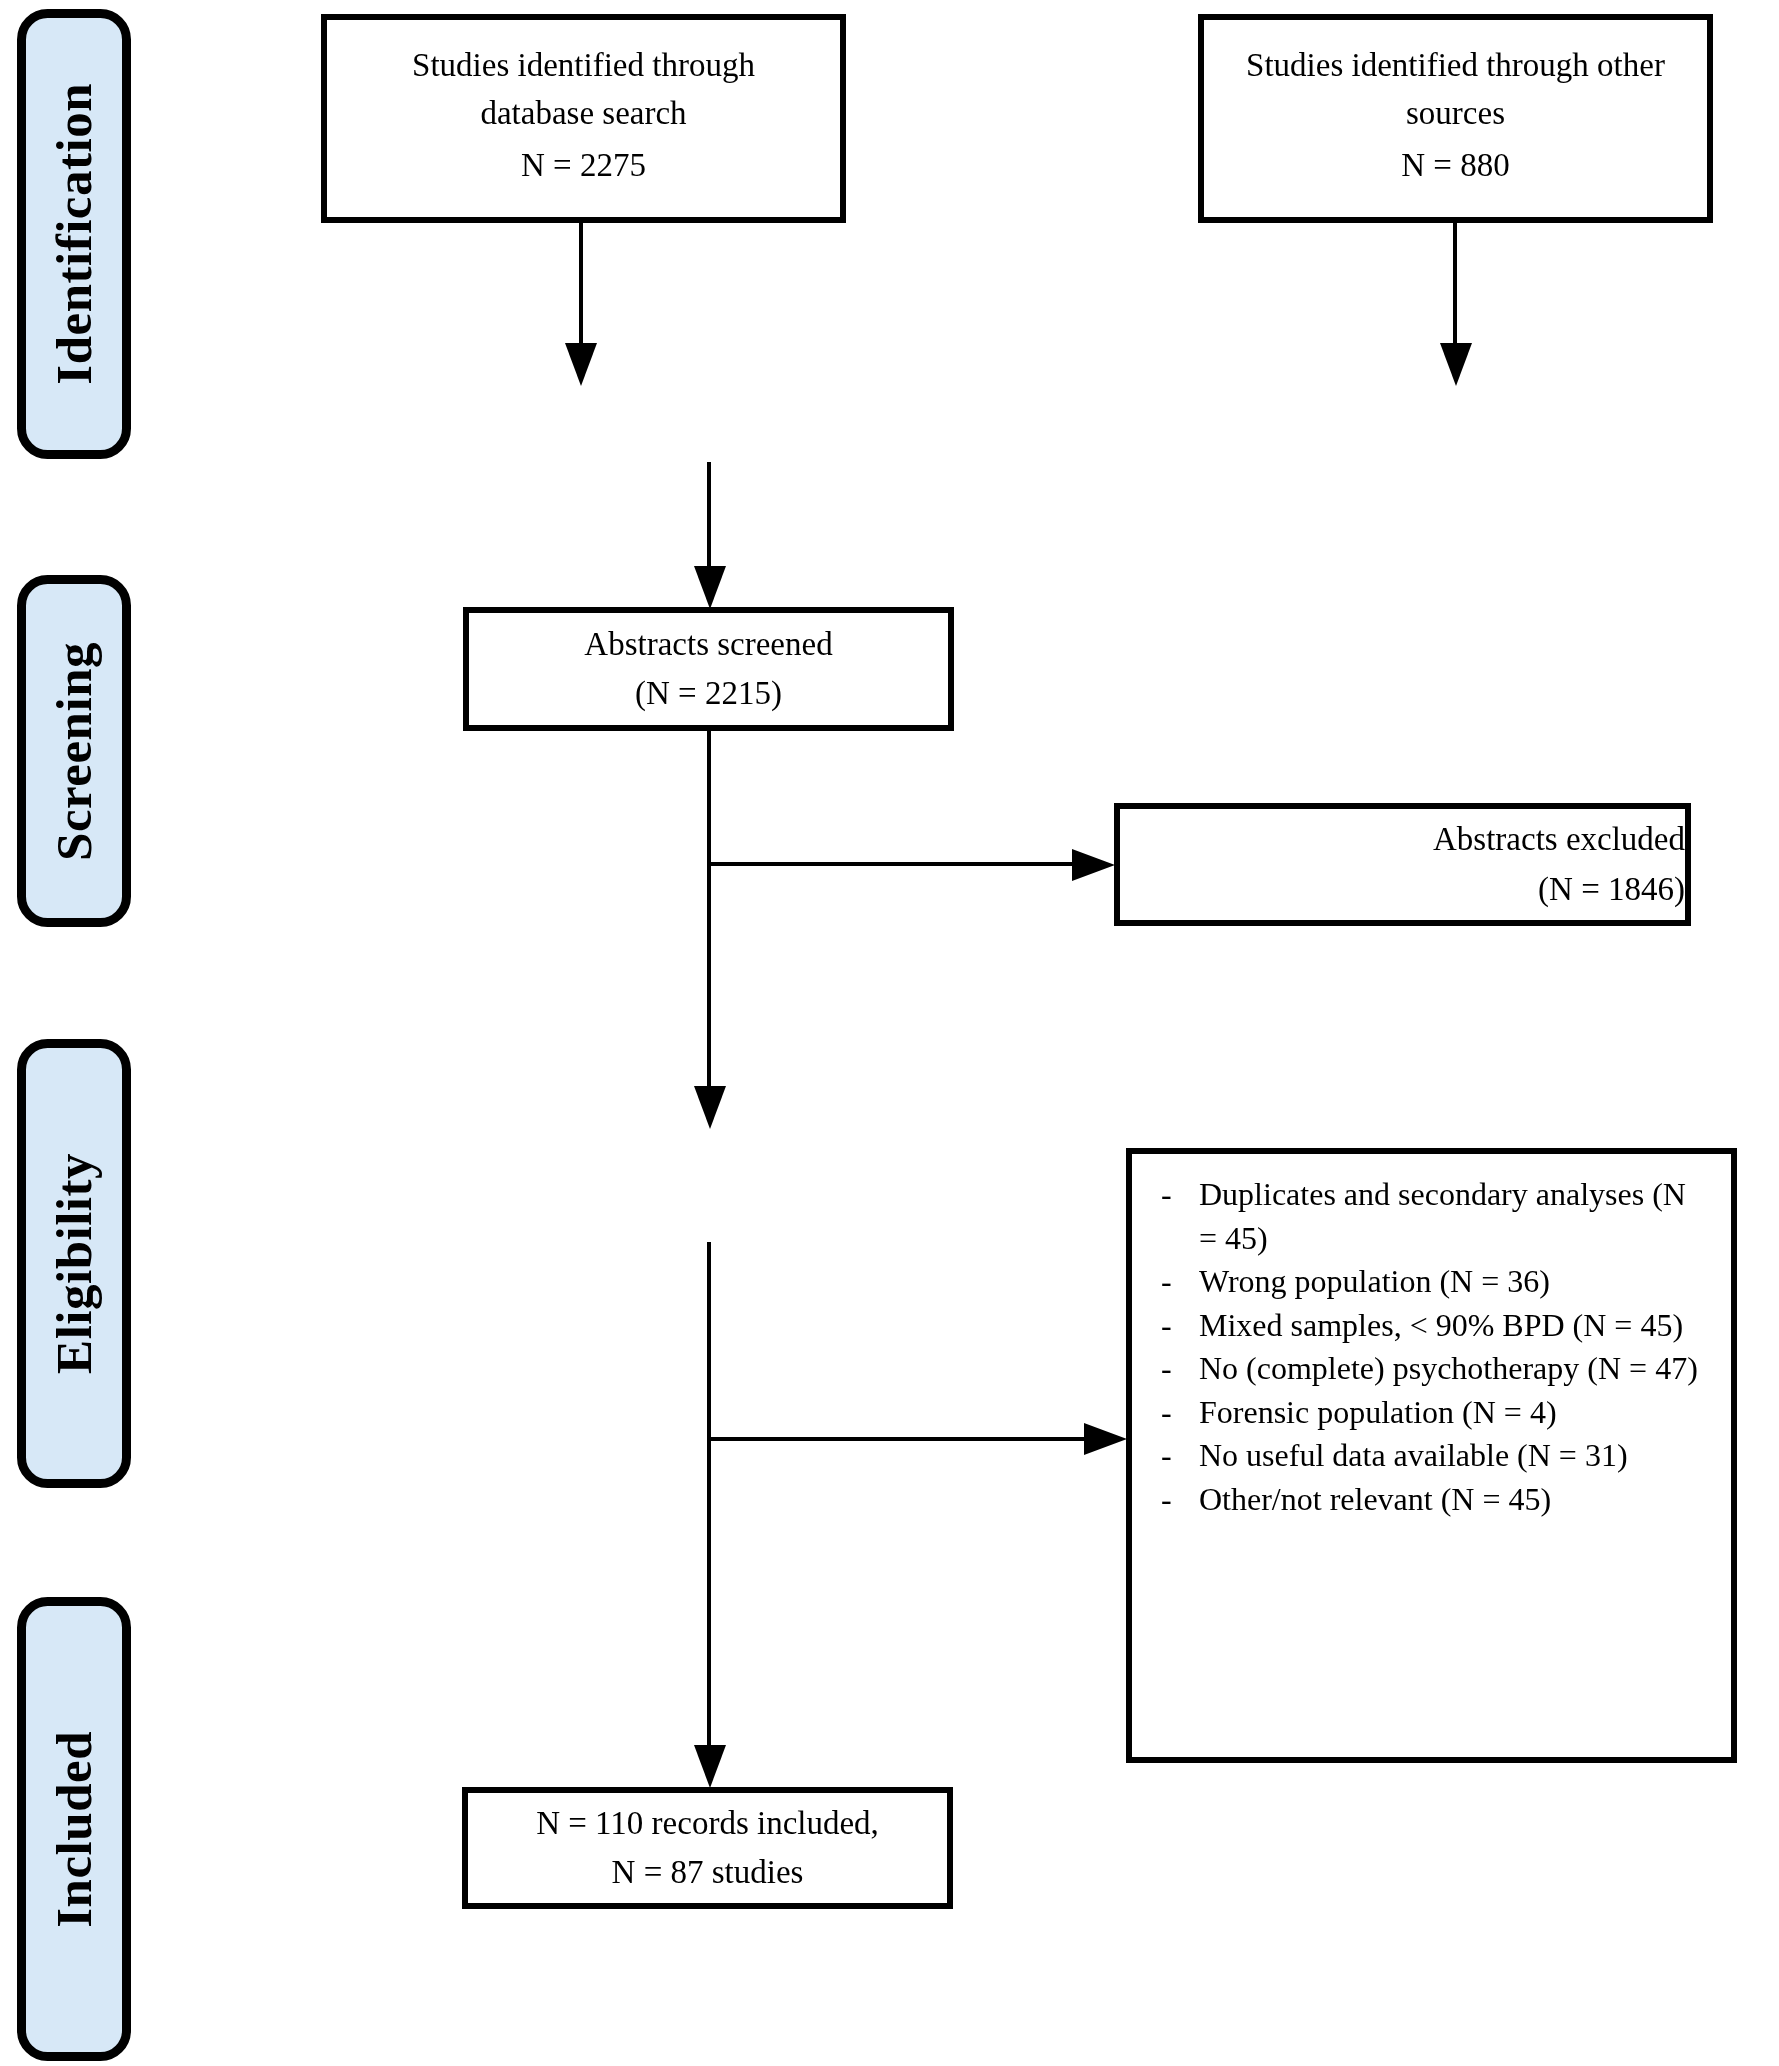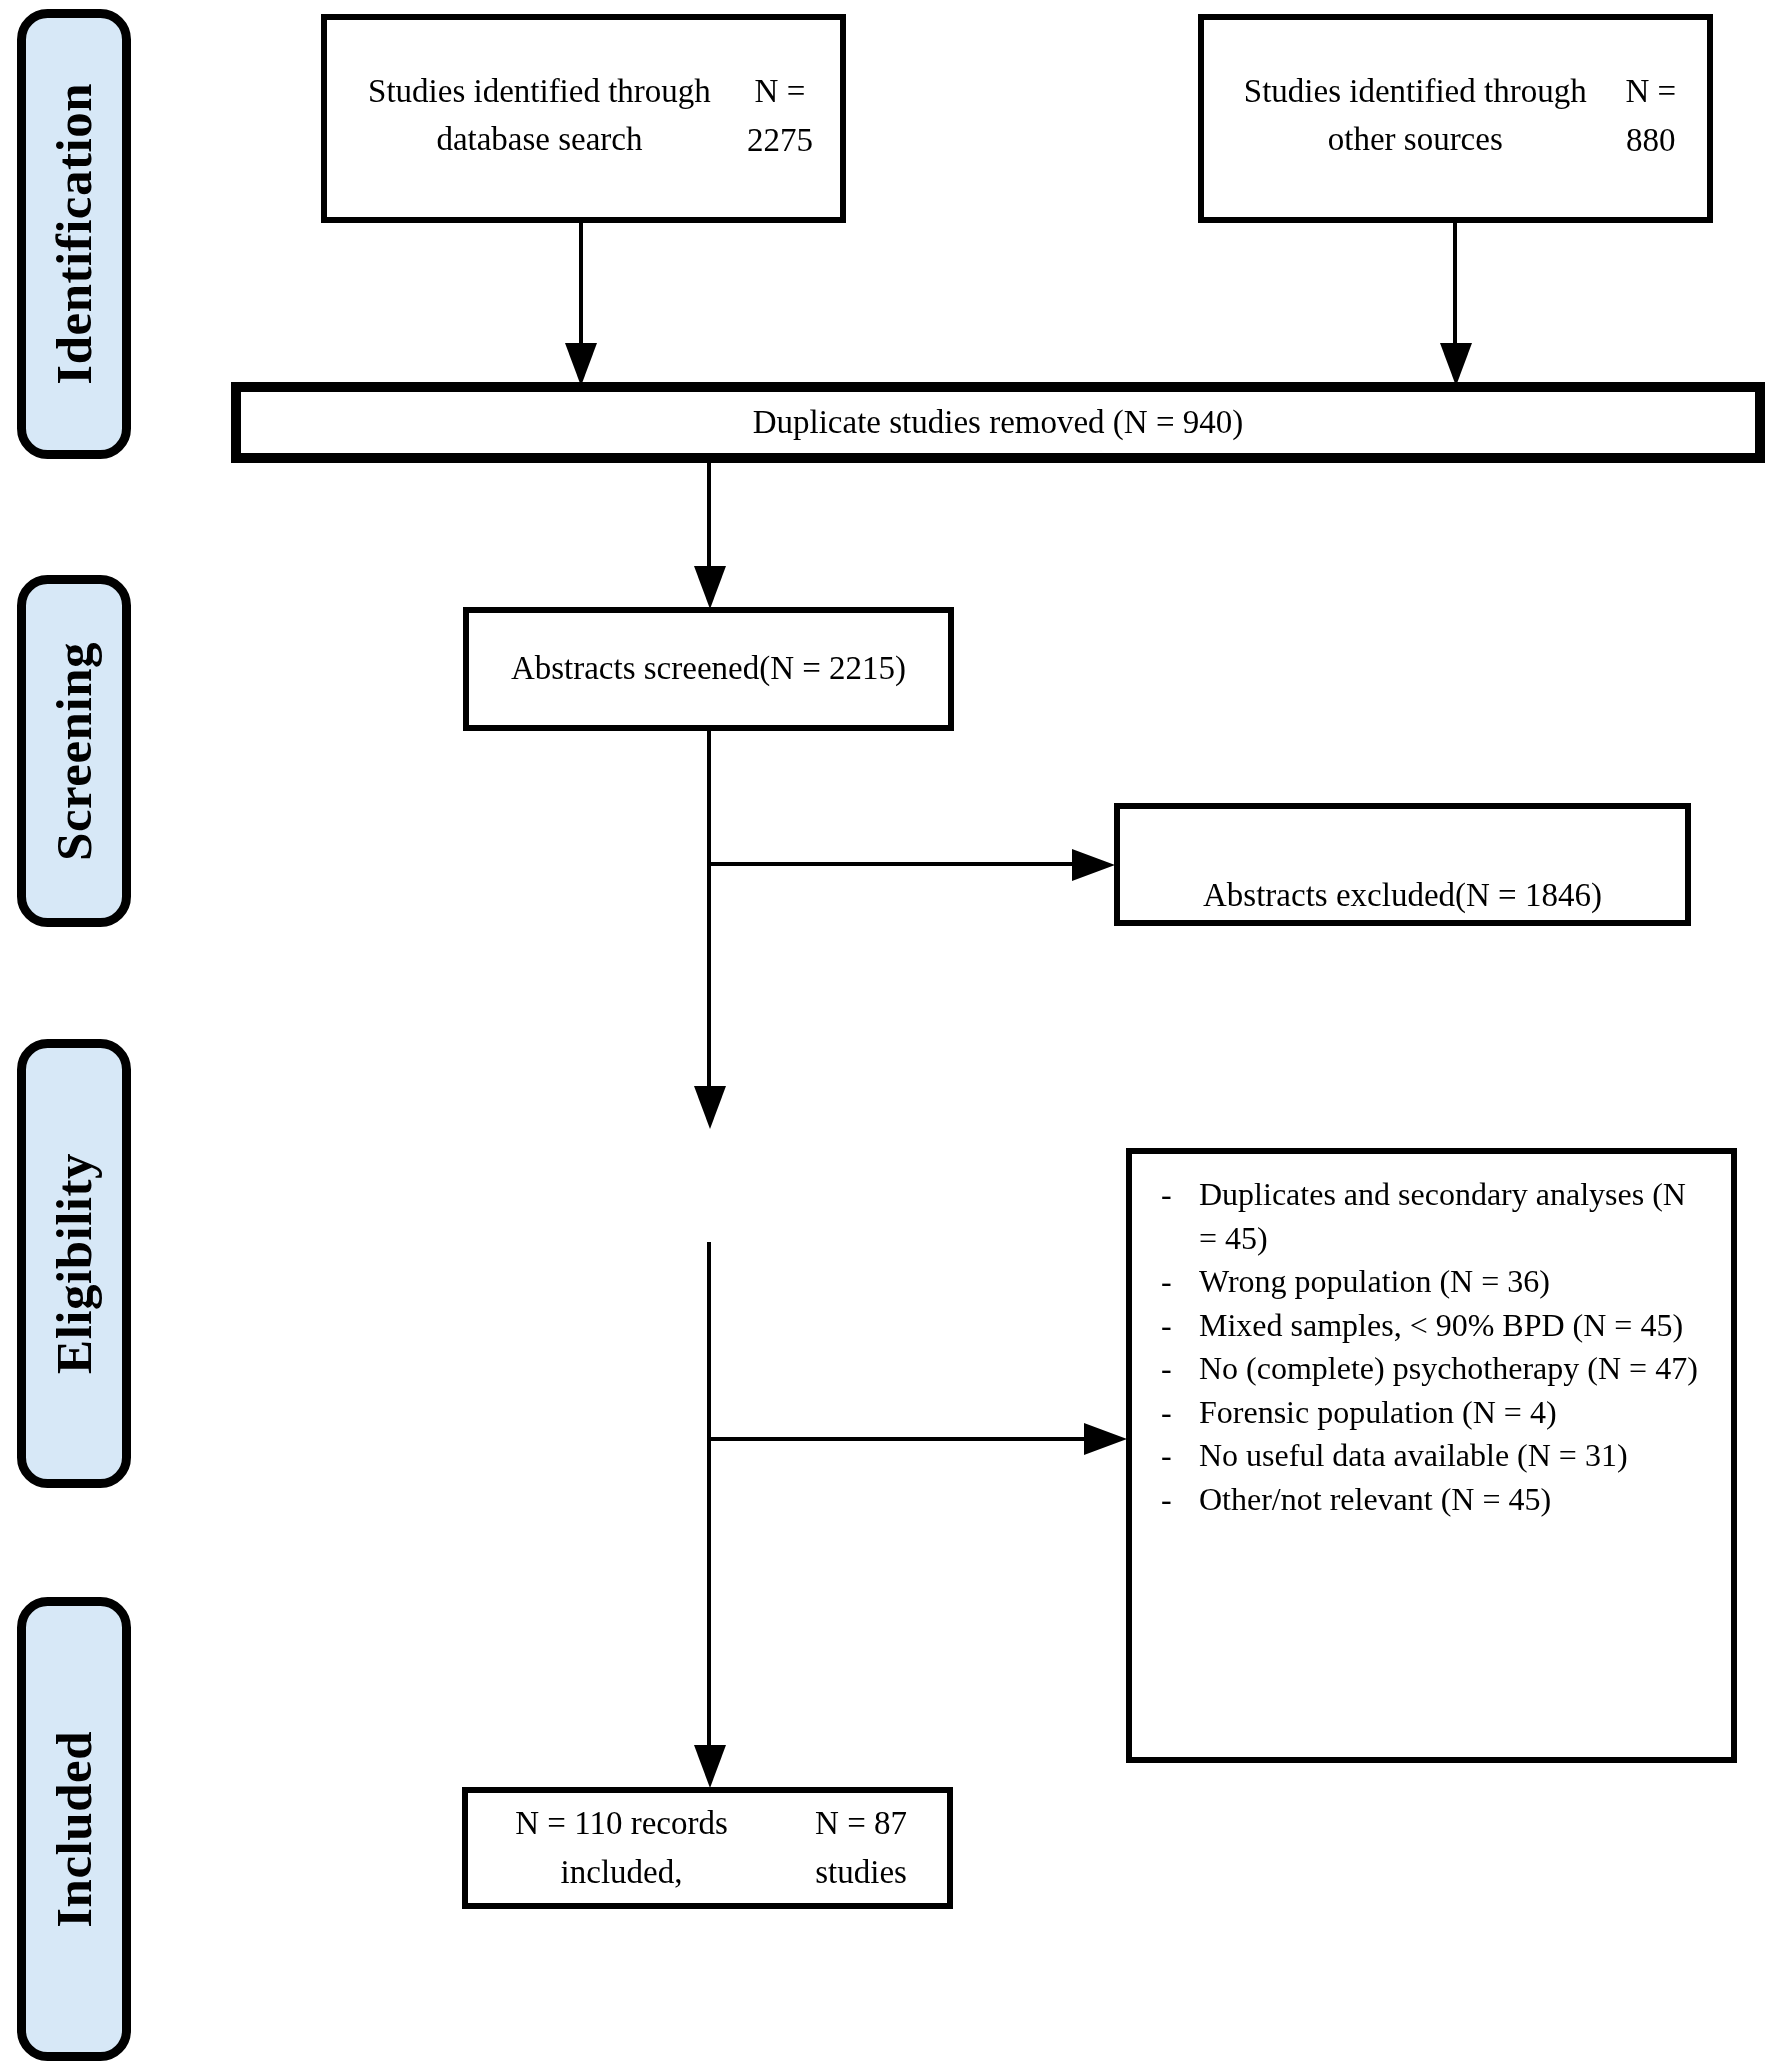--- a/index.html
+++ b/index.html
@@ -40,21 +40,21 @@
   #stage-screening      { top: 575px; height: 352px; }
   #stage-eligibility    { top: 1039px; height: 449px; }
   #stage-included       { top: 1597px; height: 464px; }
 
   
   .fbox {
     position: absolute;
     background: #ffffff;
     border: 6.8px solid #000;
     display: flex;
-    flex-direction: row;
+    flex-direction: column;
     align-items: center;
     justify-content: center;
     text-align: center;
     font-size: 33px;
     line-height: 1.5;
   }
   #box-db, #box-other {
     justify-content: space-between;
     padding: 22px 16px 27px;
   }
@@ -144,23 +144,20 @@
 
   <div class="fbox" id="box-db">
     <div class="box-title">Studies identified through database search</div>
     <div class="box-count">N = 2275</div>
   </div>
   <div class="fbox" id="box-other">
     <div class="box-title">Studies identified through other sources</div>
     <div class="box-count">N = 880</div>
   </div>
 
-  <div class="fbox" id="bar-dup">
-    <div>Duplicate studies removed (N = 940)</div>
-  </div>
 
   <div class="fbox" id="box-screened">
     <div>Abstracts screened</div>
     <div>(N = 2215)</div>
   </div>
 
   <div class="fbox" id="box-absexcl">
     <div>Abstracts excluded</div>
     <div>(N = 1846)</div>
   </div>

